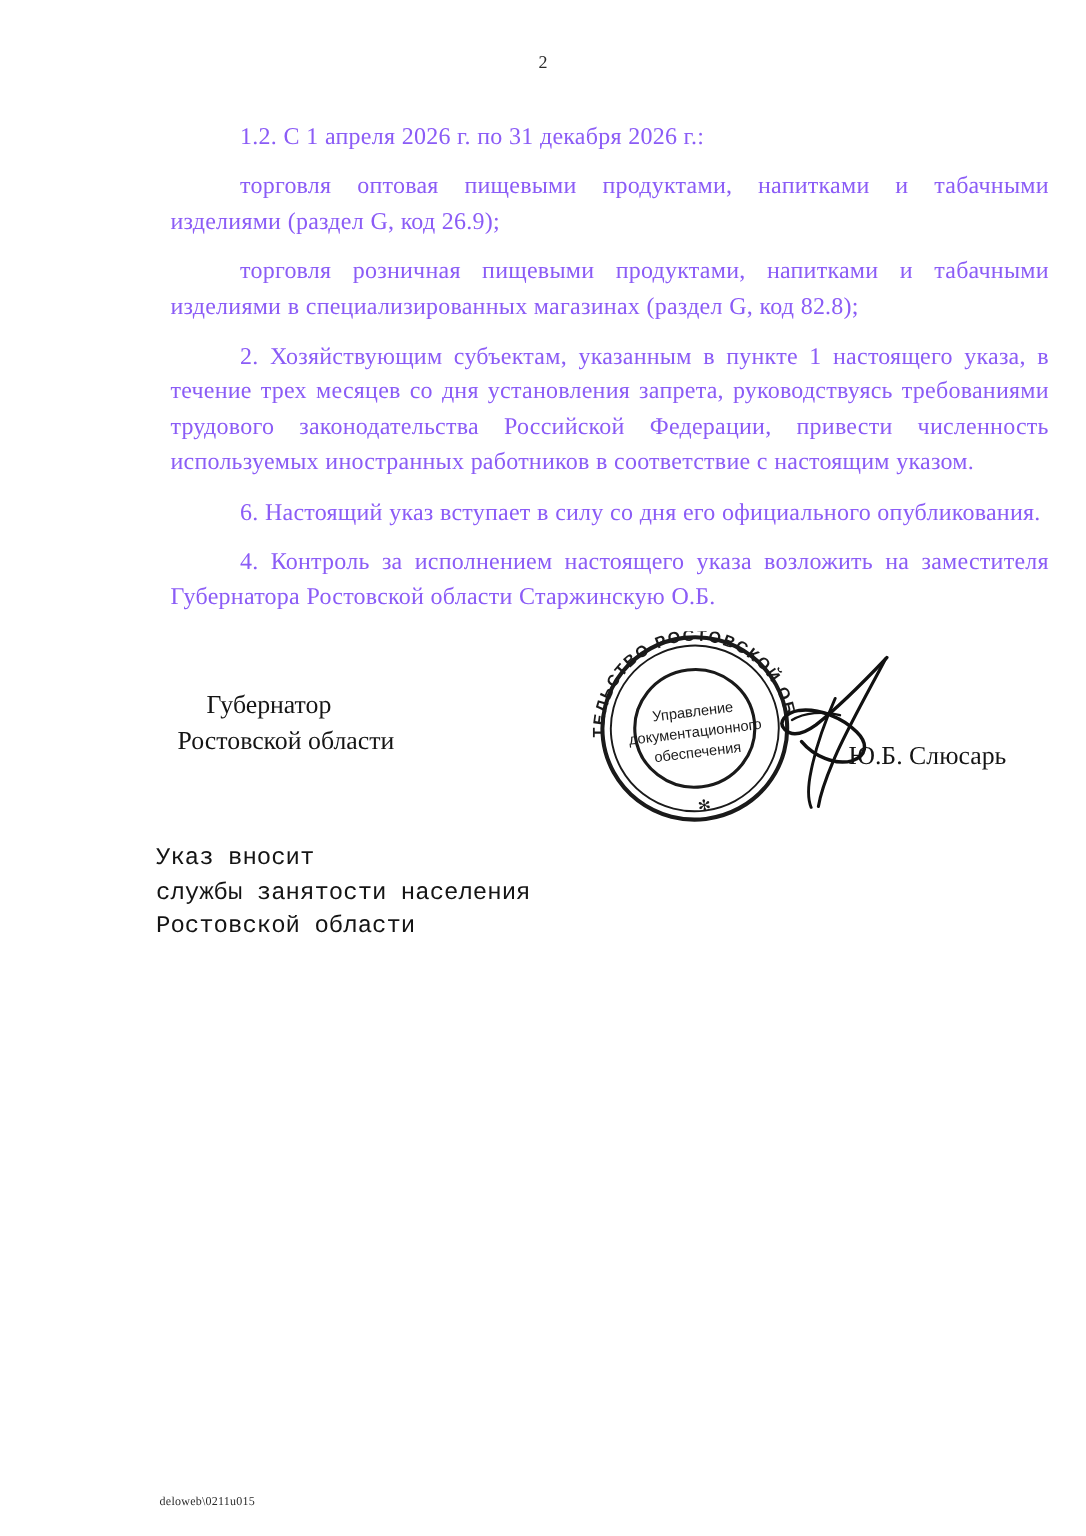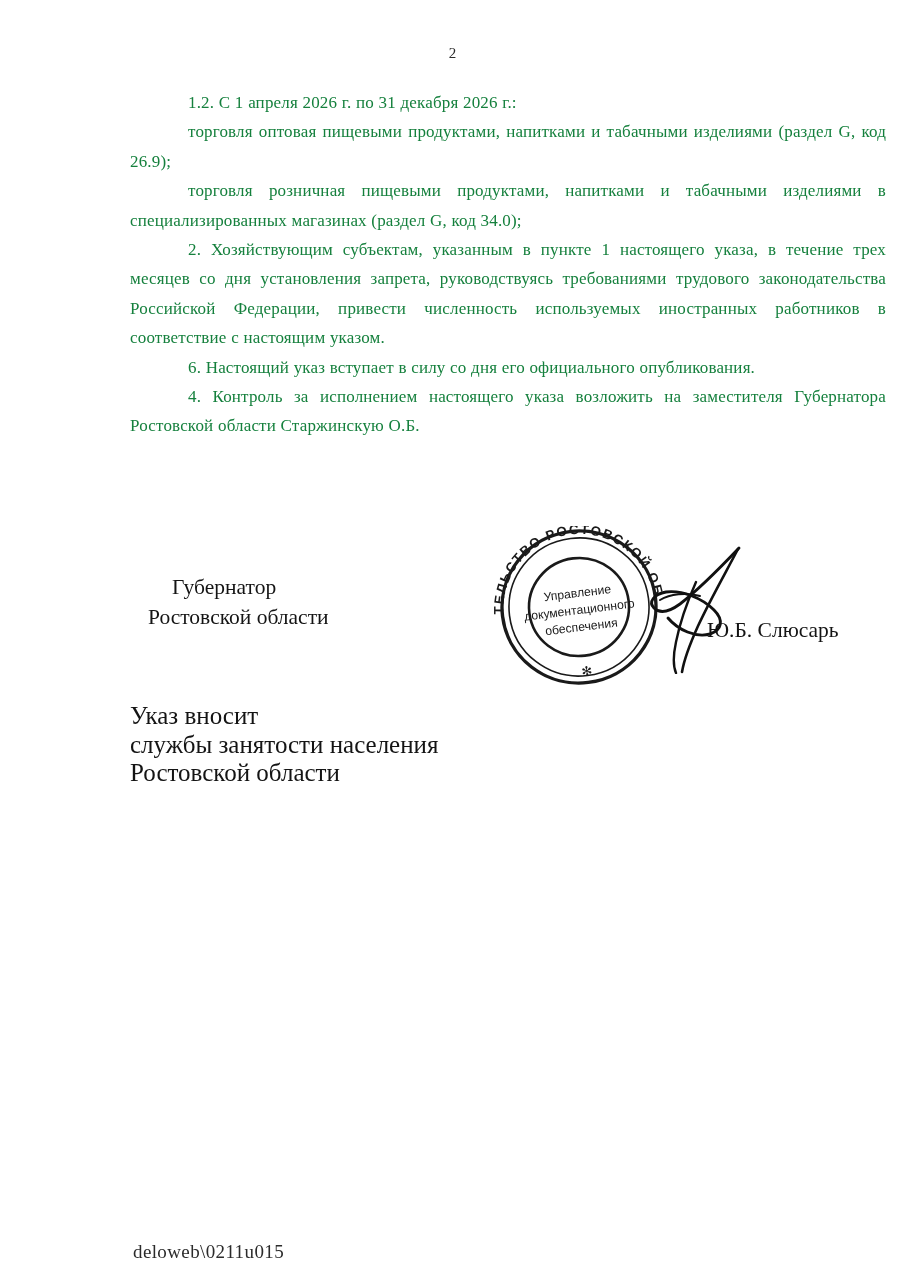--- a/index.html
+++ b/index.html
@@ -33,26 +33,26 @@
   }
 
   
   .body-block {
     position: absolute;
     top: 88px;
     left: 130px;
     width: 756px;
   }
   .para {
-    margin: 0;
-    font-size: 17px;
+    margin: 12px;
+    font-size: 20px;
     line-height: 29.4px;
     text-align: justify;
     text-indent: 58px;
-    color: #15803d;
+    color: #8b5cf6;
     letter-spacing: 0.01em;
     word-spacing: 0.01em;
   }
   .para.last-line-left {
     text-align-last: left;
   }
 
   
   .sig-block {
     position: absolute;
@@ -109,47 +109,48 @@
     pointer-events: none;
   }
   .signature-mark svg { display: block; width: 136px; height: 132px; }
 
   
   .submitter {
     position: absolute;
     top: 702px;
     left: 130px;
     width: 420px;
-    font-size: 25px;
+    font-size: 20px;
     line-height: 28.5px;
+    font-family: Liberation Mono, monospace;
   }
   .submitter div { white-space: nowrap; }
 
   
   .footer-code {
     position: absolute;
     left: 133px;
     top: 1243px;
-    font-size: 19px;
+    font-size: 10px;
     line-height: 17px;
     color: #2b2b2b;
     letter-spacing: 0.02em;
   }
 </style>
 </head>
 <body>
 
 <div class="page">
 
   <div class="page-number">2</div>
 
   <div class="body-block">
     <p class="para last-line-left">1.2. С 1 апреля 2026 г. по 31 декабря 2026 г.:</p>
     <p class="para last-line-left">торговля оптовая пищевыми продуктами, напитками и табачными изделиями (раздел G, код 26.9);</p>
-    <p class="para last-line-left">торговля розничная пищевыми продуктами, напитками и табачными изделиями в специализированных магазинах (раздел G, код 34.0);</p>
+    <p class="para last-line-left">торговля розничная пищевыми продуктами, напитками и табачными изделиями в специализированных магазинах (раздел G, код 82.8);</p>
     <p class="para last-line-left">2. Хозяйствующим субъектам, указанным в пункте 1 настоящего указа, в течение трех месяцев со дня установления запрета, руководствуясь требованиями трудового законодательства Российской Федерации, привести численность используемых иностранных работников в соответствие с настоящим указом.</p>
     <p class="para last-line-left">6. Настоящий указ вступает в силу со дня его официального опубликования.</p>
     <p class="para last-line-left">4. Контроль за исполнением настоящего указа возложить на заместителя Губернатора Ростовской области Старжинскую О.Б.</p>
   </div>
 
   <div class="sig-block">
     <div class="sig-title">
       <span class="sig-title-line1">Губернатор</span>
       <span class="sig-title-line2">Ростовской области</span>
     </div>

